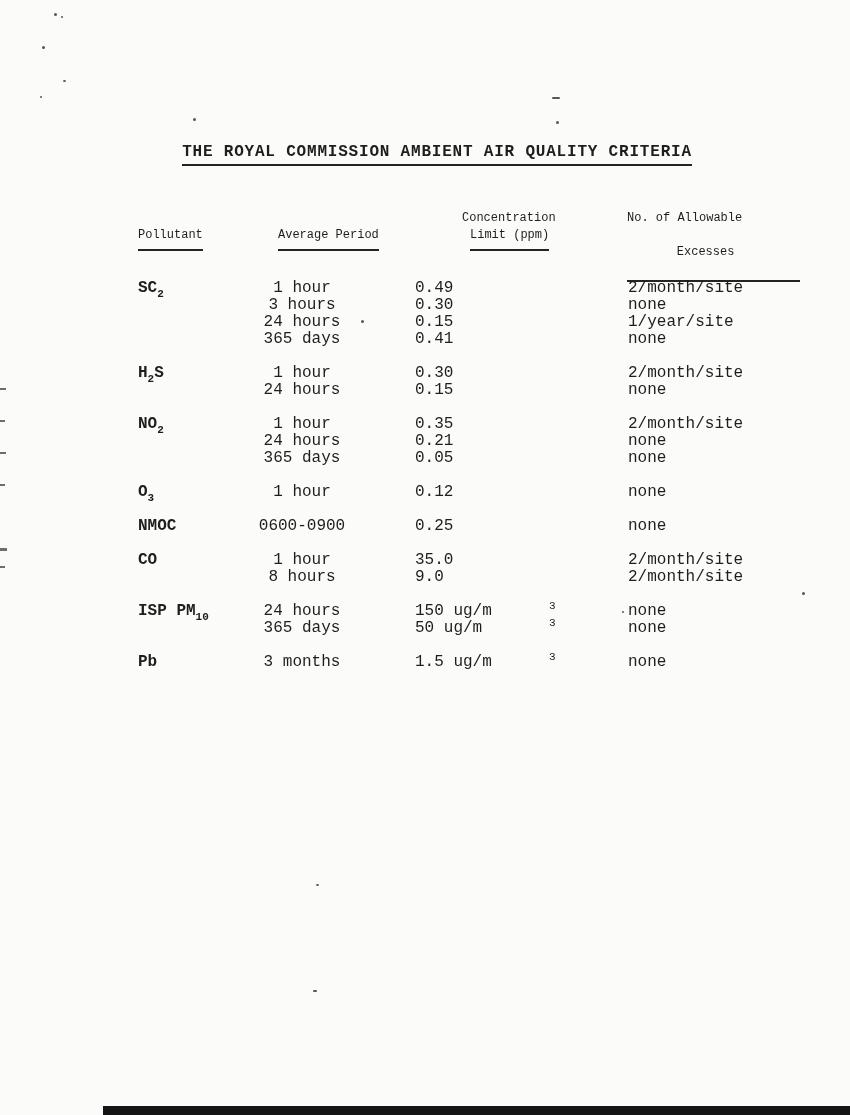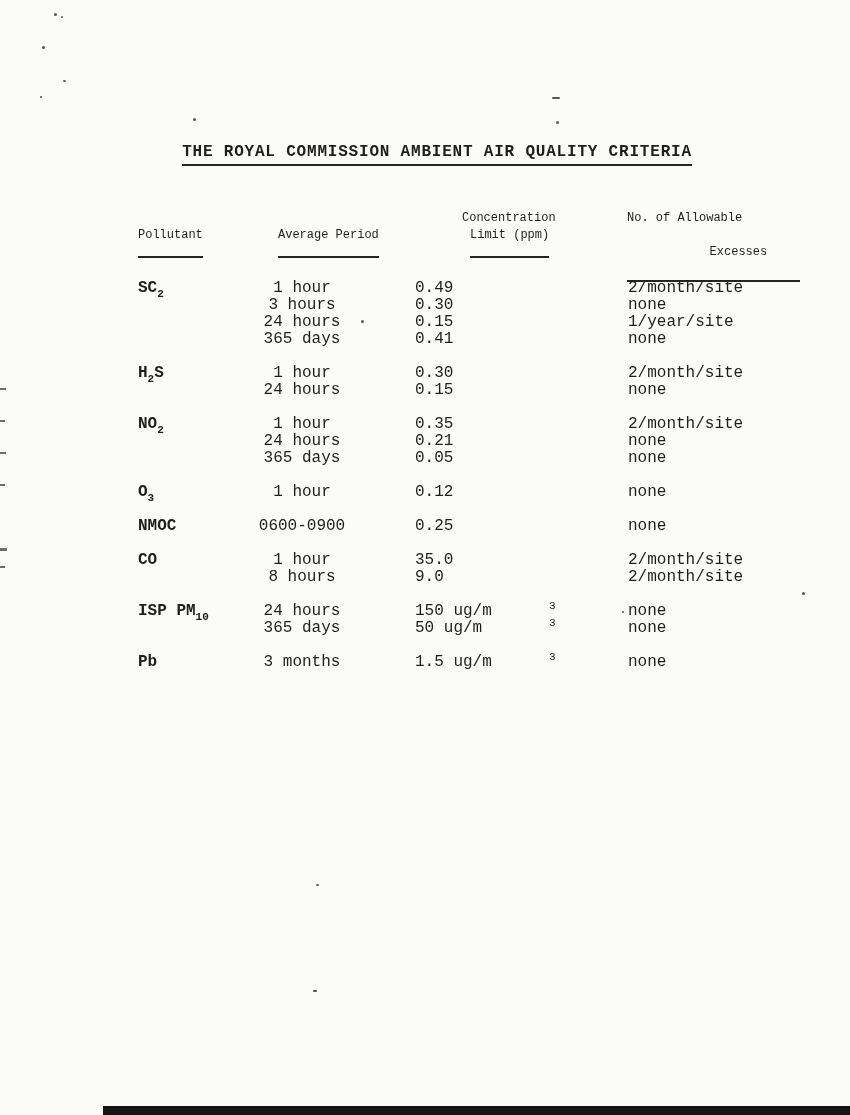--- a/index.html
+++ b/index.html
@@ -12,27 +12,27 @@
     overflow:hidden;
   }
   
   #title-wrap{position:absolute;top:143px;left:12px;width:100%;text-align:center;}
   #title-text{
     display:inline-block;font-size:16px;font-weight:700;letter-spacing:0.8px;
     padding-bottom:3px;border-bottom:2px solid #242424;white-space:pre;
   }
   
   .hline{position:absolute;font-size:12px;line-height:17px;white-space:pre;}
-  .uline{padding-bottom:12px;border-bottom:2px solid #242424;}
+  .uline{padding-bottom:5px;border-bottom:2px solid #242424;}
   #h-pollutant{left:138px;top:227px;}
   #h-period{left:278px;top:227px;}
   #h-conc{left:462px;top:210px;}
   #h-limit{left:470px;top:227px;}
   #h-allow{left:627px;top:210px;}
-  #h-excess-wrap{left:627px;top:227px;width:173px;padding-bottom:2px;border-bottom:2px solid #242424;text-align:center;}
+  #h-excess-wrap{left:627px;top:227px;width:173px;padding-bottom:2px;border-bottom:2px solid #242424;}
   #h-excess-wrap span{padding-left:21px;}
   
   #table-body{position:absolute;top:280px;left:0;width:100%;font-size:16px;line-height:17px;}
   .group{margin-bottom:17px;}
   .trow{position:relative;height:17px;}
   .cell{position:absolute;top:0;height:17px;white-space:pre;line-height:17px;}
   .c-pollutant{left:138px;width:125px;font-weight:bold;}
   .c-period{left:246px;width:112px;text-align:center;}
   .c-limit{left:415px;width:133px;text-align:left;}
   .c-excess{left:628px;width:205px;}

